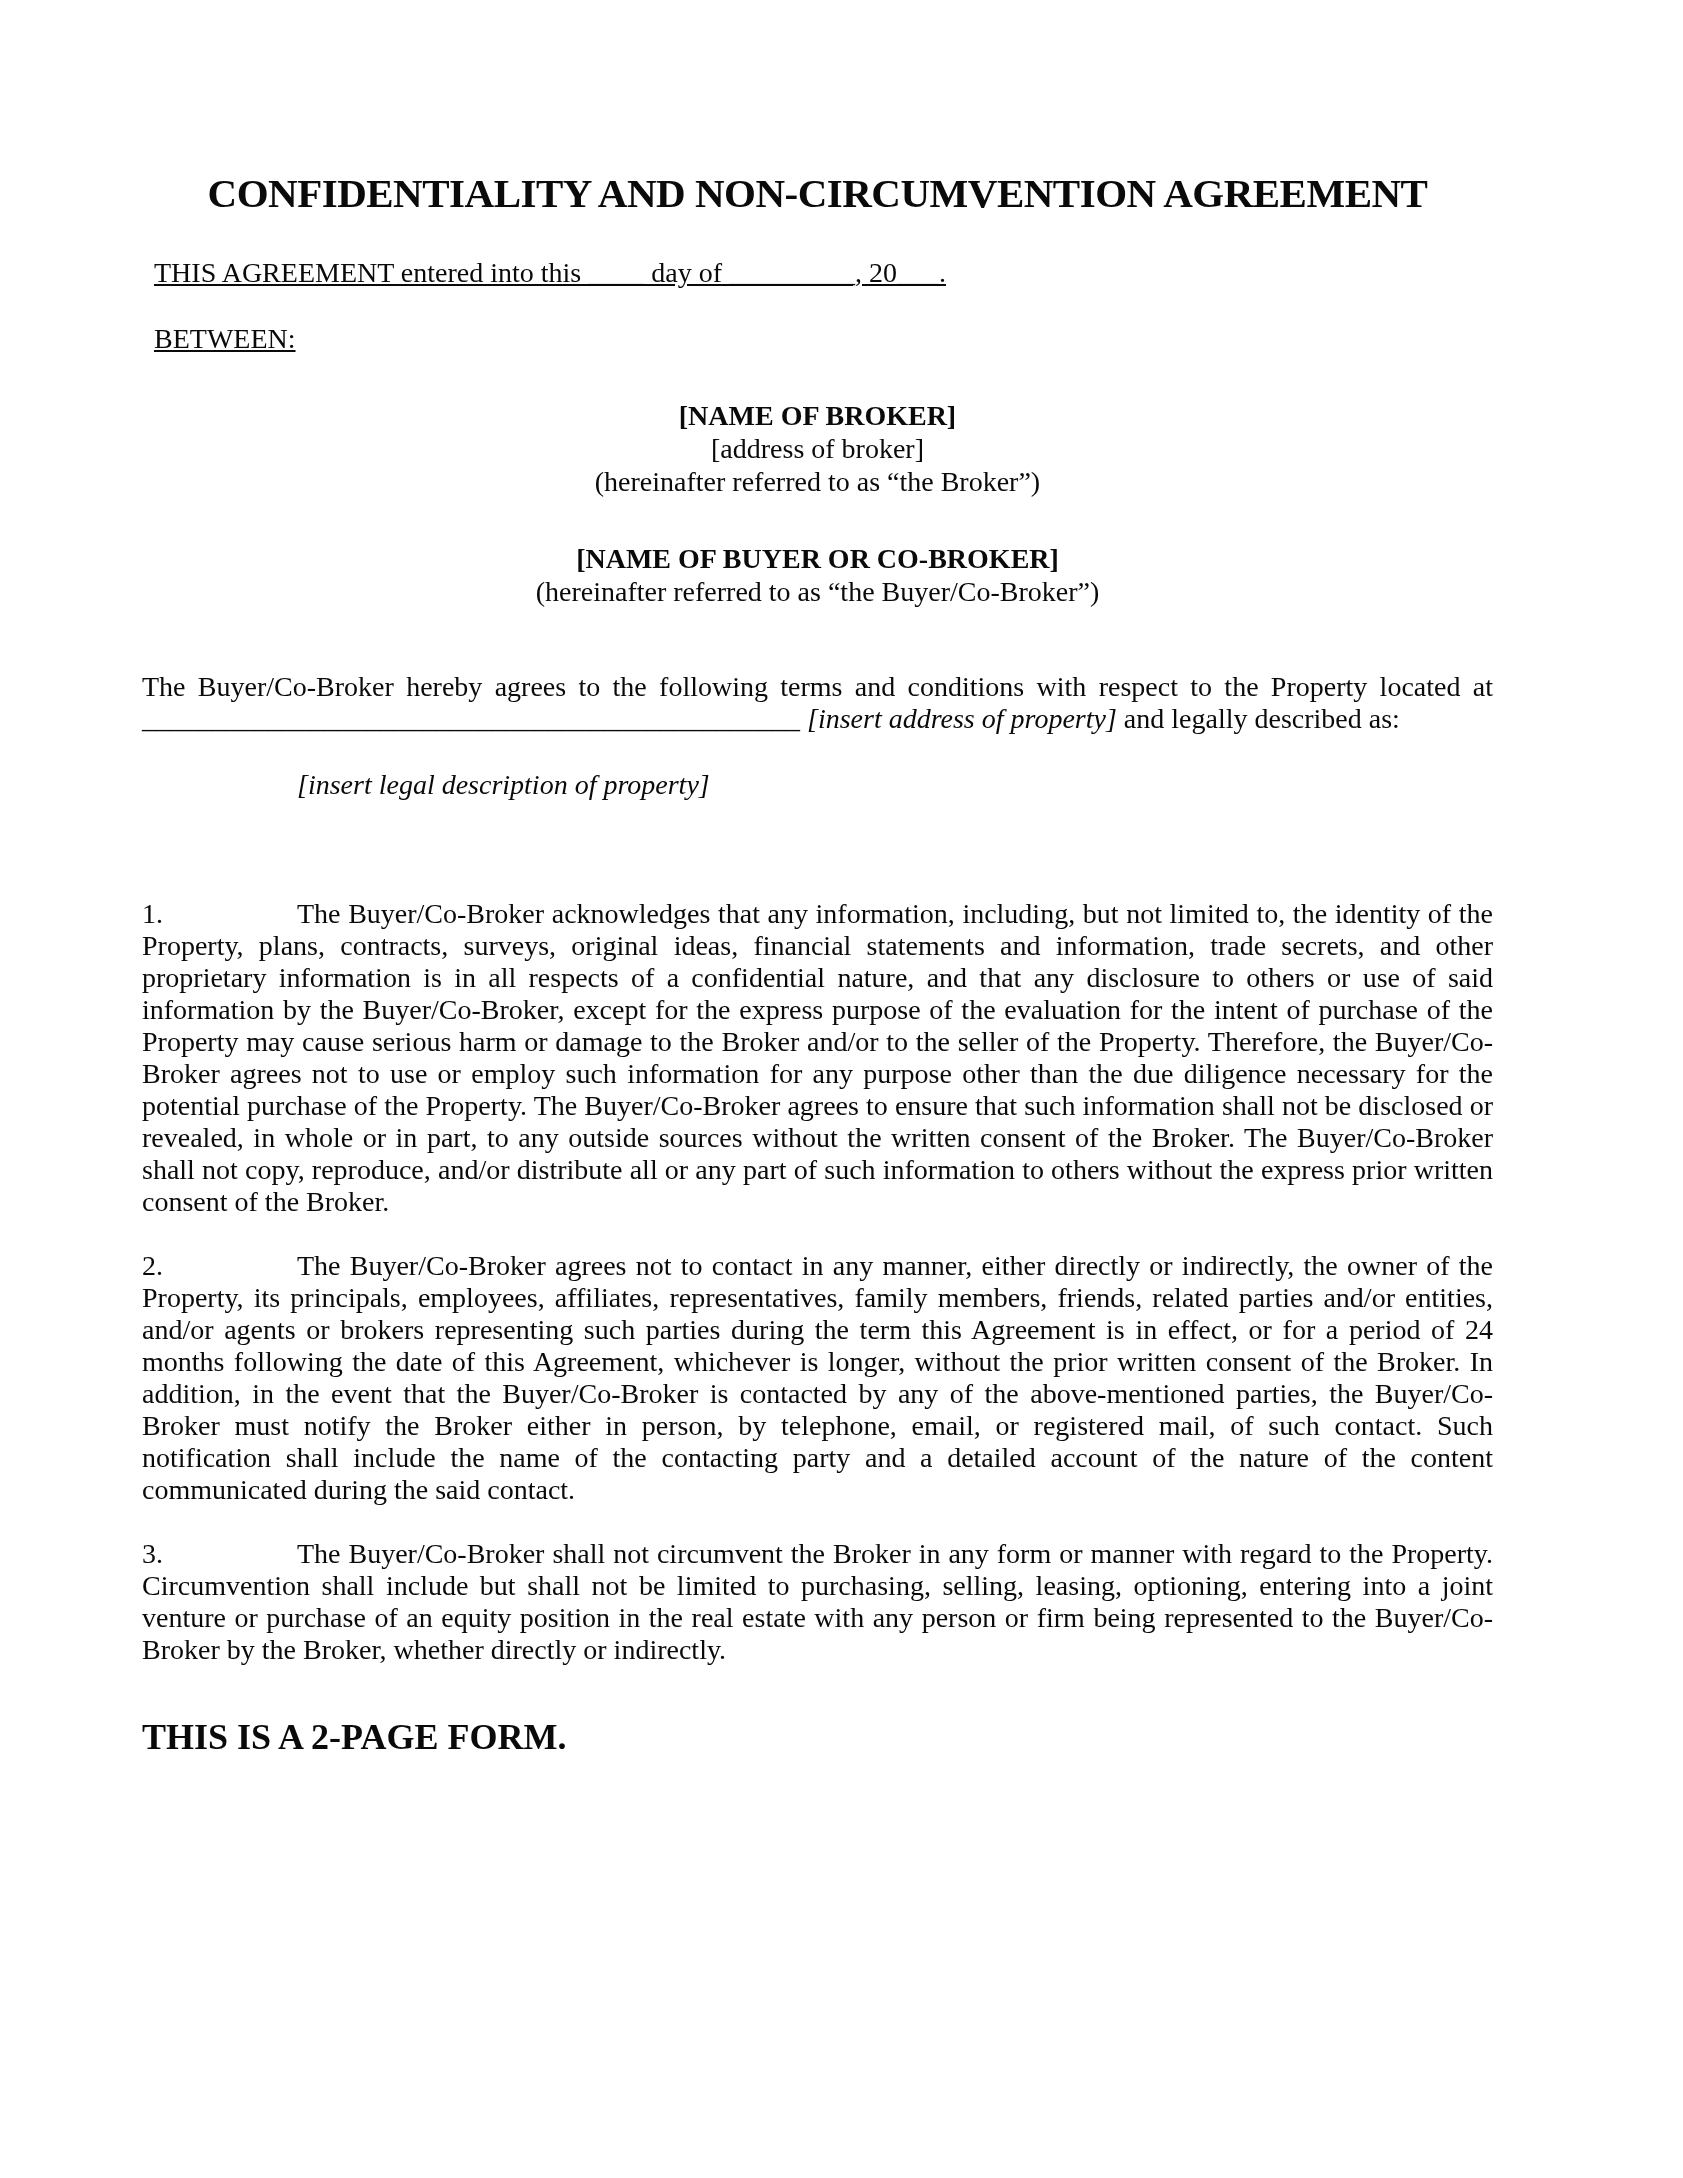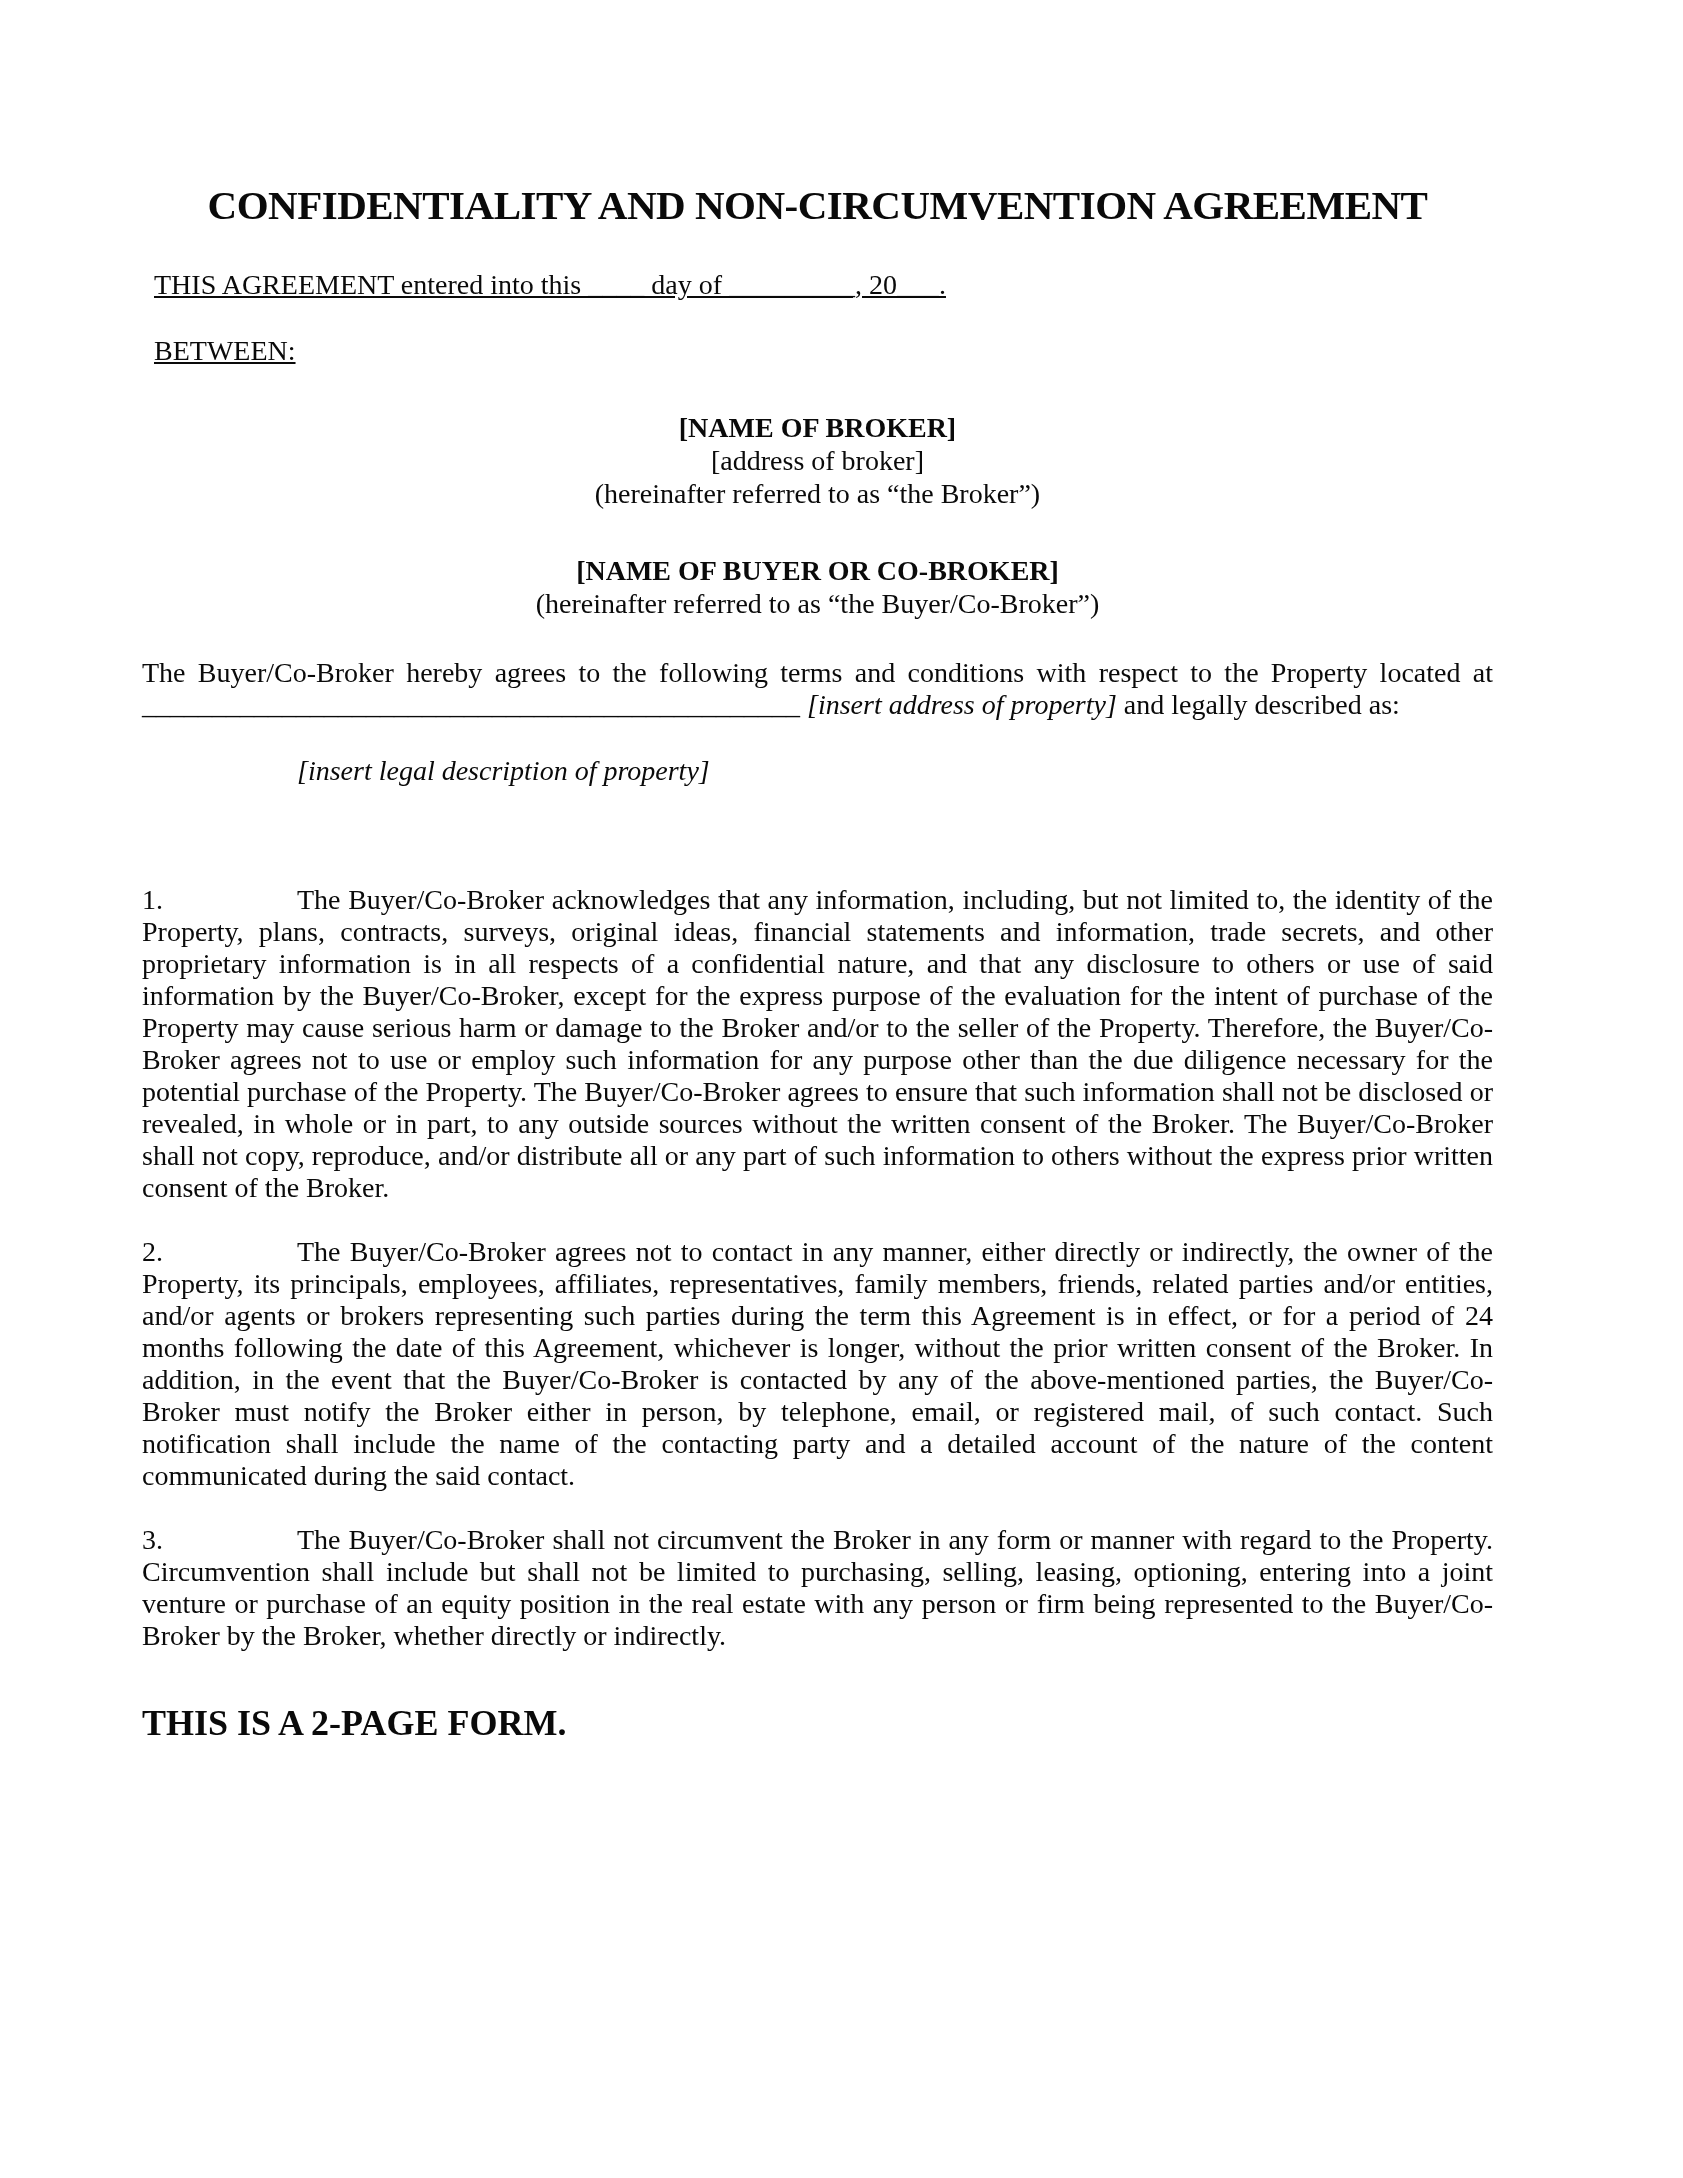--- a/index.html
+++ b/index.html
@@ -18,21 +18,21 @@
     box-sizing: border-box;
     width: 1683px;
     height: 2178px;
     padding: 170px 190px 0 142px;
   }
   .doc-title {
     font-size: 41px;
     font-weight: bold;
     text-align: center;
     letter-spacing: -0.5px;
-    margin: 12px 0 40px 0;
+    margin: 0 0 40px 0;
     line-height: 1.15;
   }
   .line {
     font-size: 28px;
     line-height: 32px;
     margin: 12px;
     text-decoration: underline;
   }
   .intro {
     margin-bottom: 34px;
@@ -55,21 +55,21 @@
     line-height: 33px;
     margin: 27px 0;
   }
   .para {
     font-size: 28px;
     line-height: 32px;
     text-align: justify;
     margin: 0;
   }
   .property-clause {
-    margin-top: 37px;
+    margin-top: 63px;
   }
   .it {
     font-style: italic;
   }
   .legal-desc {
     font-size: 28px;
     line-height: 32px;
     margin: 34px 0 0 0;
     padding-left: 155px;
     font-style: italic;

